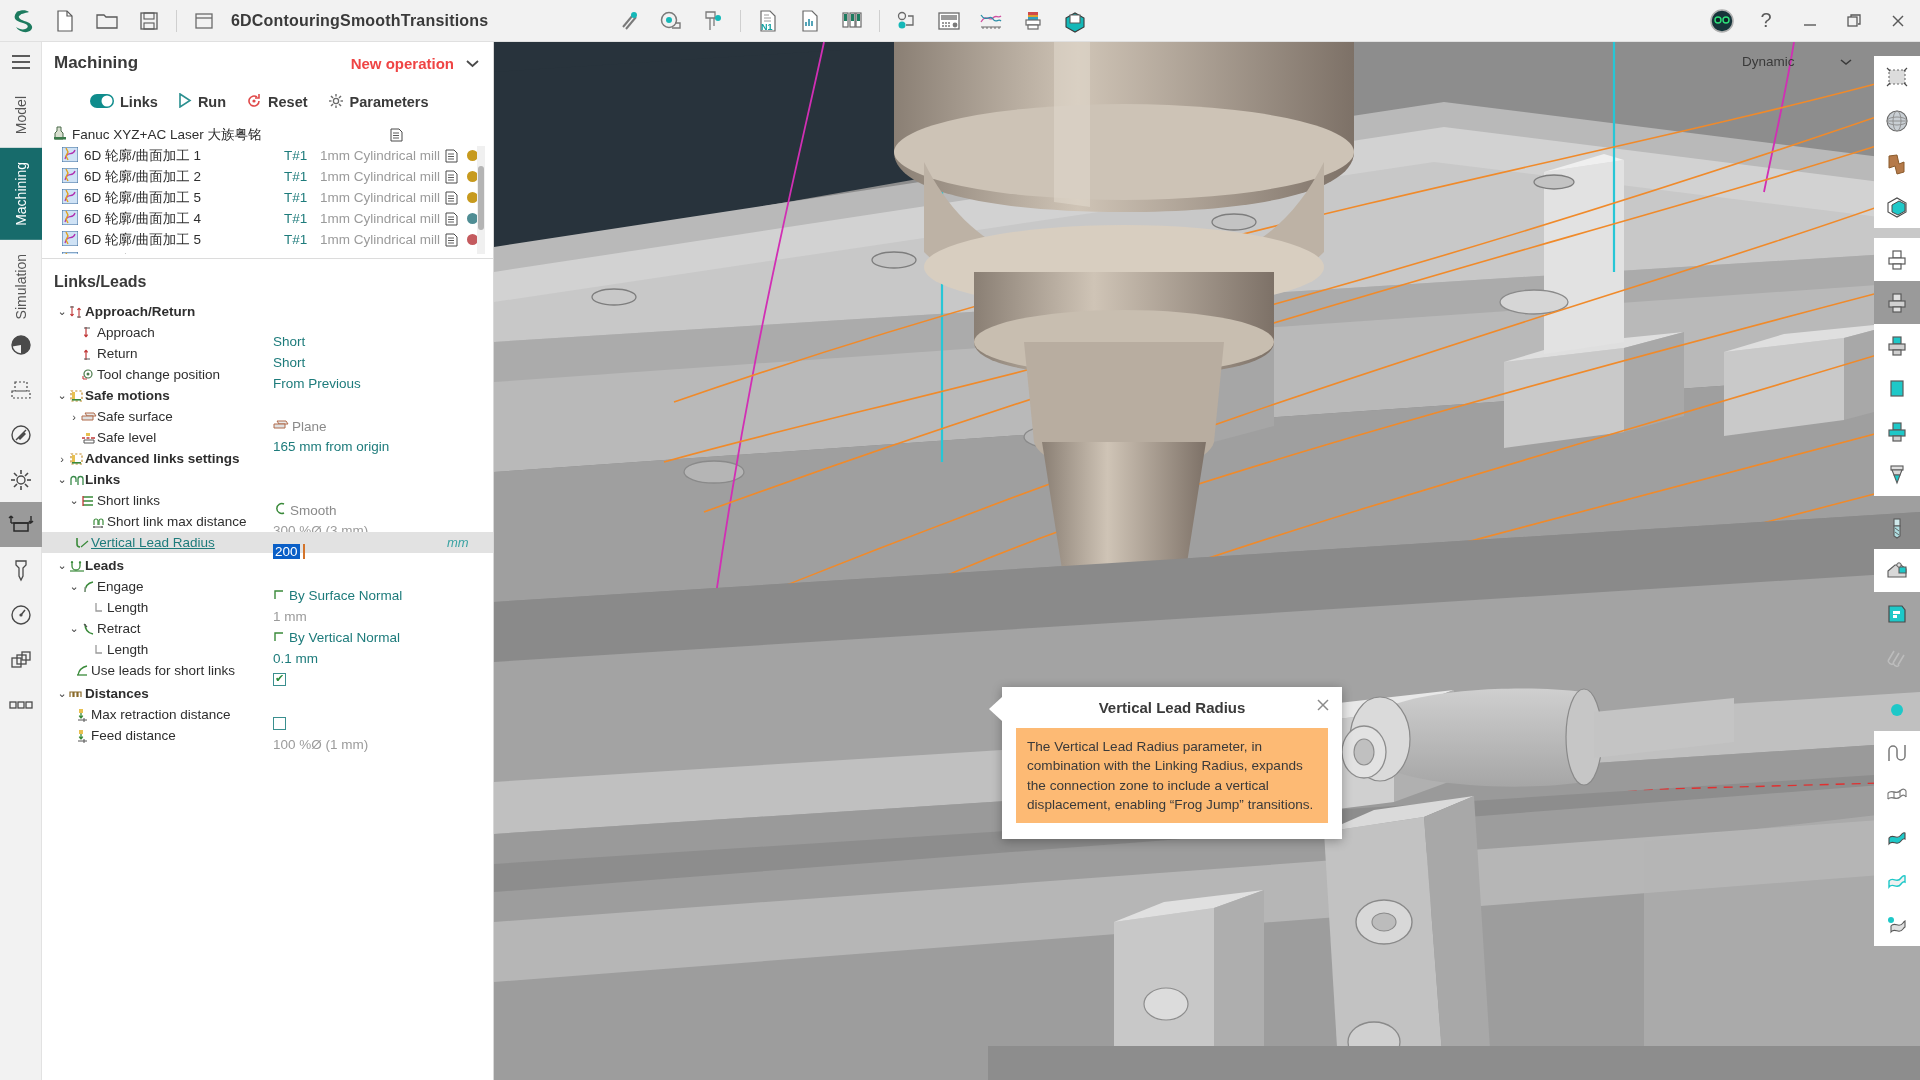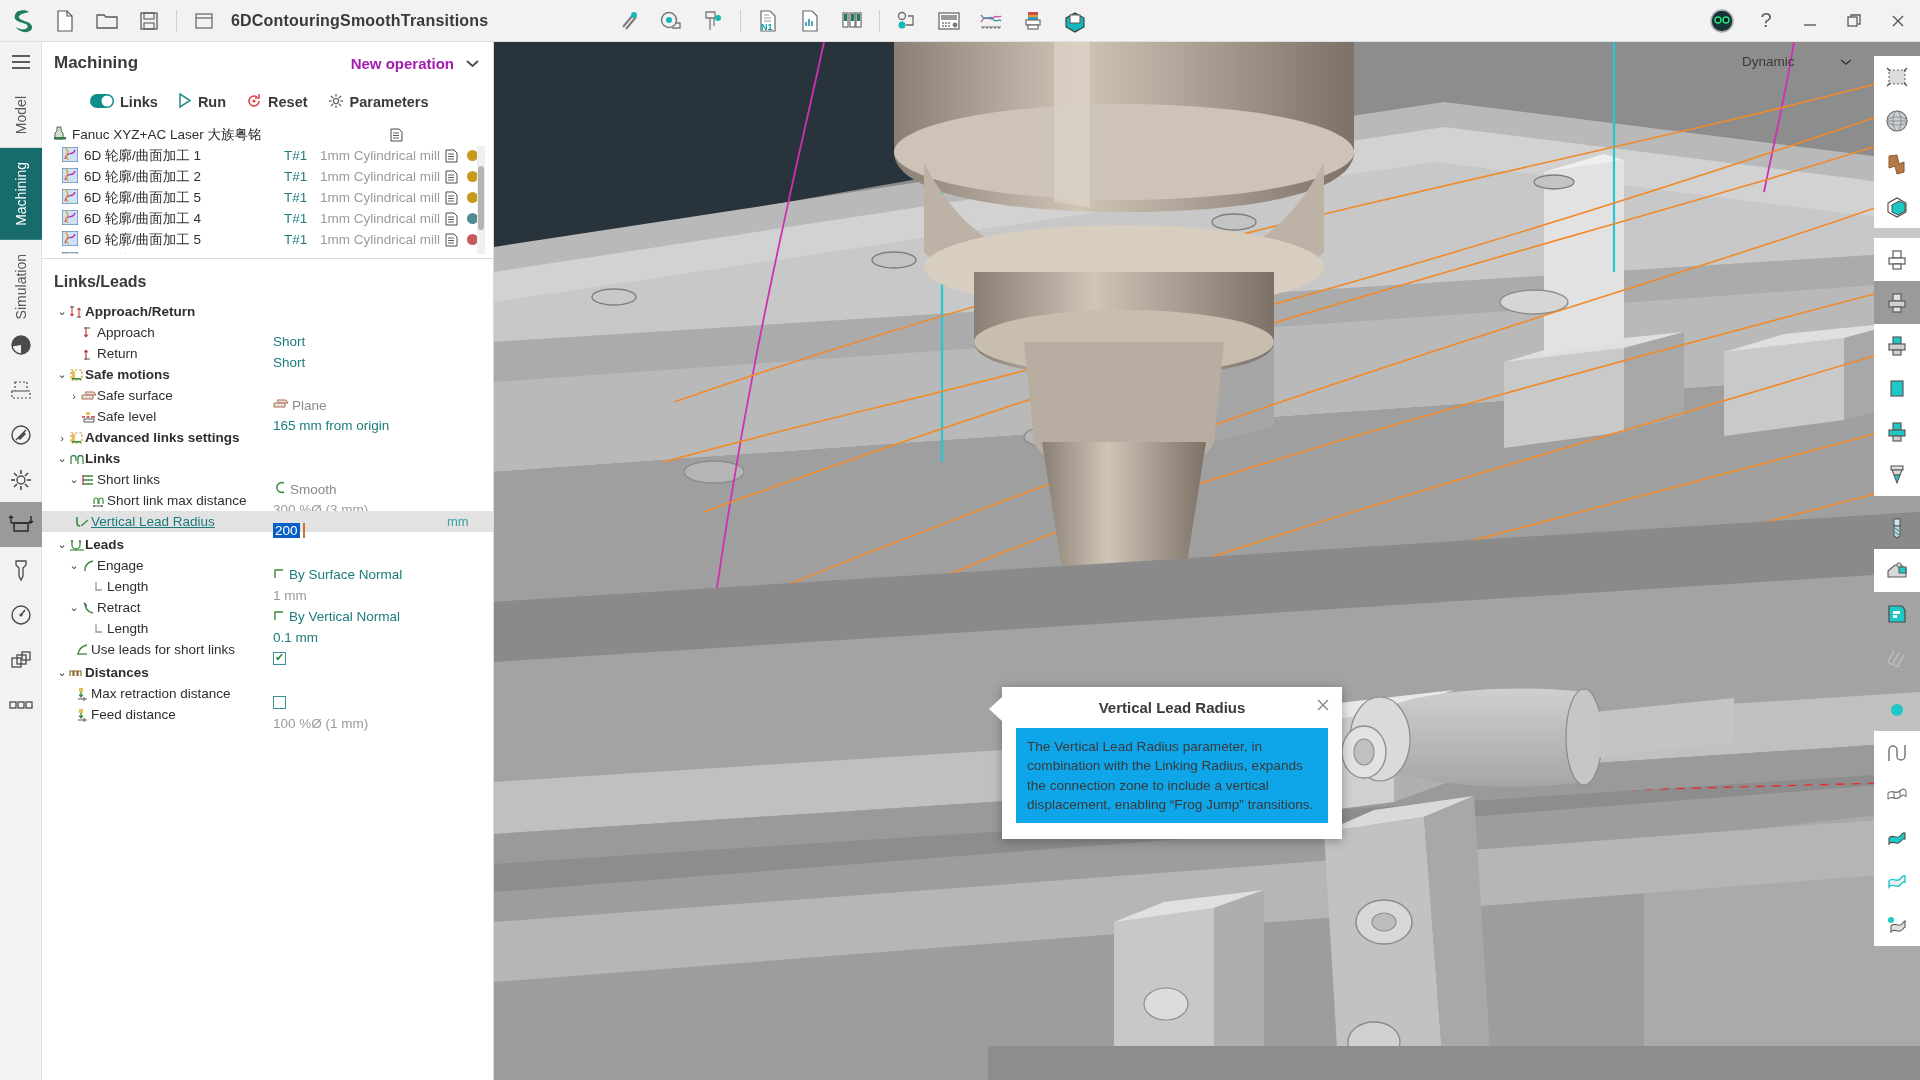--- a/index.html
+++ b/index.html
@@ -41,21 +41,21 @@
   .rail-ico.sel { background:#9a9a9a; }
   #railicons { position:absolute; top:280px; left:0; width:42px; }
 
   
   #panel {
     position:absolute; left:42px; top:42px; width:452px; height:1038px;
     background:#ffffff; border-right:1px solid #d8d8d8;
   }
   #panel-head { height:42px; display:flex; align-items:center; padding:0 14px 0 12px; }
   #panel-title { font-size:17px; font-weight:bold; color:#3a3a3a; }
-  #newop { margin-left:auto; font-size:15px; font-weight:bold; color:#a21caf; }
+  #newop { margin-left:auto; font-size:15px; font-weight:bold; color:#ef4444; }
   #newop-caret { margin-left:12px; color:#555; }
 
   #toolrow { height:36px; display:flex; align-items:center; padding-left:48px; gap:0px; }
   .trow-item { display:flex; align-items:center; gap:6px; margin-right:20px; font-size:14.5px; font-weight:bold; color:#3a3a3a;}
 
   #oplist { margin-top:4px; height:130px; position:relative; overflow:hidden; }
   .mach-row { display:flex; align-items:center; height:21px; padding-left:10px; font-size:13.5px;}
   .mach-row .nm { margin-left:4px; color:#2e2e2e; }
   .op-row { display:flex; align-items:center; height:21px; padding-left:20px; font-size:13.5px; }
   .op-name { color:#2e2e2e; margin-left:6px; width:200px;}
@@ -74,21 +74,21 @@
   .chev { width:12px; text-align:center; color:#444; font-size:11px; }
   .ticon { width:17px; display:flex;align-items:center;justify-content:center;}
   .tlabel { color:#2e2e2e; }
   .tlabel.bold { font-weight:bold; }
   .tlabel.link { color:#1d7b7b; text-decoration:underline; }
   .tval { position:absolute; left:231px; display:flex; align-items:center; gap:3px; color:#1d7b7b;margin-top:18px;}
   .tval.grey { color:#9b9b9b; }
   .tval.greyish { color:#8a8a8a;align-items:flex-end; }
   .editbox { background:#0a5fc7; color:#fff; padding:0 2px; font-size:13.5px;}
   .editcaret { width:2px; height:15px; background:#d4742a; display:inline-block; vertical-align:middle;}
-  #mmlabel { position:absolute; left:405px; color:#3ba3a3; font-size:13px;}
+  #mmlabel { position:absolute; left:405px; color:#3ba3a3; font-size:13px;font-style:italic;}
   .chk { width:13px;height:13px;border:1px solid #3a8f8f; background:#fff; display:inline-block; position:relative;}
   .chk.on::after{content:"✔"; color:#2a8a3a; font-size:11px; position:absolute; left:1px; top:-2px;}
 
   
   #viewport {
     position:absolute; left:494px; top:42px; width:1426px; height:1038px;
     background:#8d8d8d; overflow:hidden;
   }
   #vp-svg { position:absolute; left:0; top:0; }
   #dyn {
@@ -105,21 +105,21 @@
   .rgroup.transparent { background:transparent; }
 
   
   #tooltip {
     position:absolute; left:508px; top:645px; width:340px; height:152px;
     background:#fff; box-shadow:0 2px 10px rgba(0,0,0,.3);
   }
   #tt-title { text-align:center; font-size:15px; font-weight:bold; color:#3a3a3a; padding:12px 0 0 0;}
   #tt-close { position:absolute; right:12px; top:10px; color:#8a8a8a; font-size:17px;}
   #tt-body {
-    margin:12px 14px; background:#0ea5e9; padding:9px 11px; font-size:13.6px; line-height:1.42; color:#3a3a3a;
+    margin:12px 14px; background:#fdba74; padding:9px 11px; font-size:13.6px; line-height:1.42; color:#3a3a3a;
   }
   #tt-arrow {
     position:absolute; left:-13px; top:10px; width:0;height:0;
     border-top:12px solid transparent; border-bottom:12px solid transparent; border-right:13px solid #fff;
   }
   
   #statusbar {
     position:absolute; left:494px; bottom:0; width:1426px; height:34px;
     background:#8d8d8d; display:flex; align-items:center; justify-content:flex-end;
     padding-right:16px; gap:0px; color:#4d4d4d; font-size:14px;
@@ -574,20 +574,31 @@
     </div>
     <div class="trow" style="padding-left:38px">
       <span class="ticon">
         <svg width="14" height="14" viewBox="0 0 14 14">
             <path d="M4 13V3M4 3l-1.6 2.4M4 3l1.6 2.4" stroke="#c23a3a" stroke-width="1.2" fill="none"></path>
             <path d="M2 12h6" stroke="#555" stroke-width="1"></path>
           </svg>
       </span>
       <span class="tlabel">Return</span>
       <span class="tval">Short</span>
+    </div>
+    <div class="trow" style="padding-left:38px">
+      <span class="ticon">
+        <svg width="15" height="14" viewBox="0 0 15 14">
+            <circle cx="7" cy="6" r="4" fill="none" stroke="#4a7a4a" stroke-width="1.2"></circle>
+            <path d="M2 11h4M2 11v-3" stroke="#c23a3a" stroke-width="1.1"></path>
+            <circle cx="7" cy="6" r="1.5" fill="#4a7a4a"></circle>
+          </svg>
+      </span>
+      <span class="tlabel">Tool change position</span>
+      <span class="tval">From Previous</span>
     </div>
 
     <div class="trow" style="padding-left:14px">
       <span class="chev">⌄</span>
       <span class="ticon">
         <svg width="15" height="14" viewBox="0 0 15 14">
             <rect x="2" y="2" width="11" height="10" fill="none" stroke="#c08a2a" stroke-width="1.2" stroke-dasharray="2.2 2"></rect>
             <rect x="3" y="3" width="3" height="8" fill="#e8c050"></rect>
             <rect x="3" y="10" width="9" height="1.6" fill="#3a8a3a"></rect>
           </svg>

